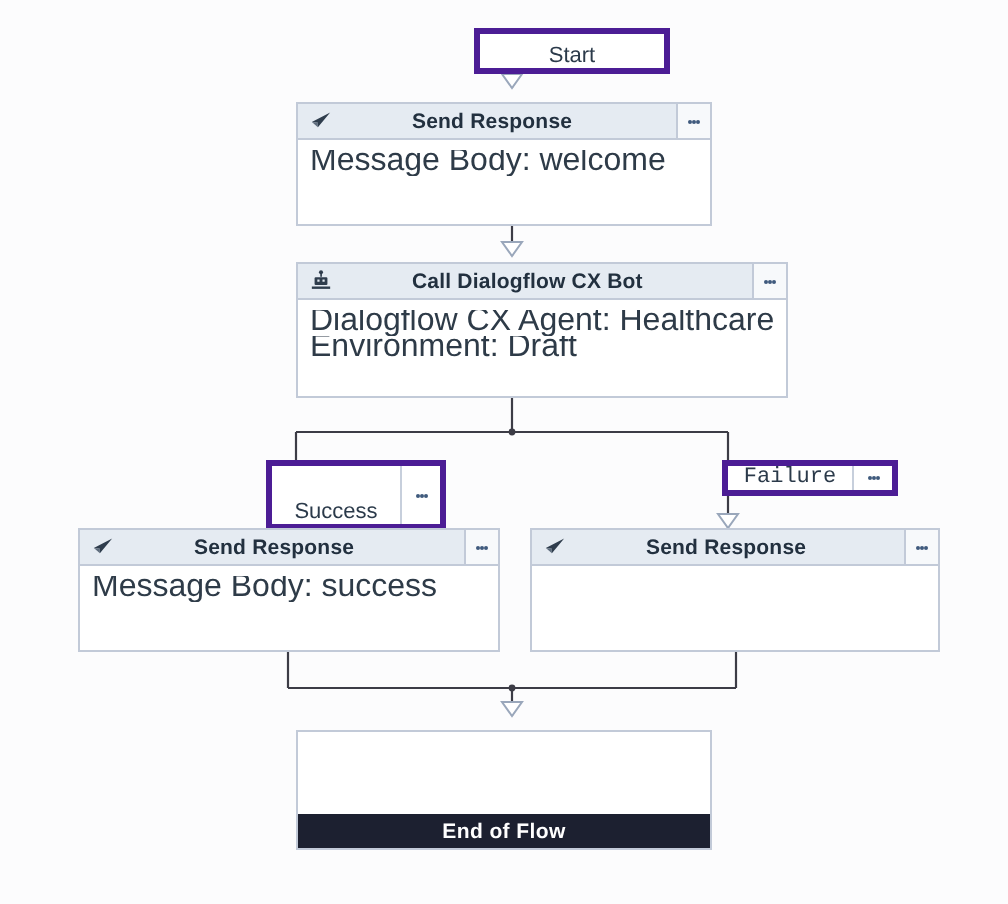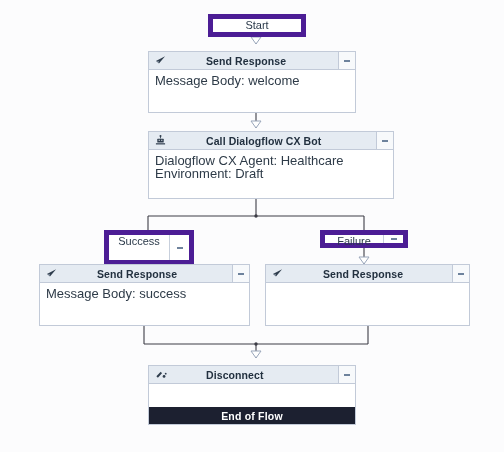--- a/index.html
+++ b/index.html
@@ -11,24 +11,25 @@
   }
   #canvas{position:relative;width:504px;height:452px;}
 
   
   #wires{position:absolute;left:0;top:0;width:504px;height:452px;}
 
   
   .pill{
     position:absolute;box-sizing:border-box;
     background:#ffffff;
-    border:5px solid #4c1d95;
-    display:flex;align-items:flex-start;
+    border:3px solid #4c1d95;
+    display:flex;align-items:flex-end;
     font-size:11px;color:#2b3a4a;
     z-index:2;
+    margin-left:29px;
   }
   .pill .pill-text{
     flex:1;text-align:center;
     padding:0 4px;
     white-space:nowrap;overflow:hidden;
   }
   .kebab{
     width:19px;align-self:stretch;
     border-left:1px solid #c7cfdc;
     display:flex;align-items:center;justify-content:center;
@@ -66,21 +67,21 @@
     letter-spacing:0.1px;
   }
   .card-head .kebab{
     width:16px;
     border-left:1px solid #c2cad8;
     background:#f7f9fb;
   }
   .card-body{
     flex:1;
     padding:5px 6px 0 6px;
-    font-size:13px;color:#2e3b48;
+    font-size:16px;color:#2e3b48;
     line-height:12.5px;
   }
   .card-body div{white-space:nowrap;overflow:hidden;}
   .endbar{
     flex:0 0 17px;height:17px;
     background:#1c2030;
     color:#ffffff;
     font-size:10.5px;font-weight:bold;
     display:flex;align-items:center;justify-content:center;
     letter-spacing:0.2px;
@@ -178,21 +179,21 @@
 
   <div class="pill" style="left:104px;top:230px;width:90px;height:35px;">
     <span class="pill-text">Success</span>
     <span class="kebab">
       <i></i>
         <i></i>
         <i></i>
     </span>
   </div>
 
-  <div class="pill" style="left:320px;top:230px;width:88px;height:18px;">
+  <div class="pill" style="left:332px;top:230px;width:88px;height:18px;font-family:Liberation Mono, monospace;">
     <span class="pill-text">Failure</span>
     <span class="kebab">
       <i></i>
         <i></i>
         <i></i>
     </span>
   </div>
 
   <div class="card" style="left:39px;top:264px;width:211px;height:62px;">
     <div class="card-head">
@@ -225,32 +226,17 @@
       <span class="card-title">Send Response</span>
       <span class="kebab">
         <i></i>
           <i></i>
           <i></i>
       </span>
     </div>
   </div>
 
   <div class="card" style="left:148px;top:365px;width:208px;height:60px;">
-    <div class="card-head">
-      <span class="card-icon">
-        <svg width="12" height="11" viewBox="0 0 13 11">
-          <path d="M1.5,7.5 L6.2,2.6 L7.6,4.1 L3.1,9 Z" fill="#2f3d4d"></path>
-          <circle cx="9.8" cy="7.6" r="1.5" fill="#2f3d4d"></circle>
-          <circle cx="11.6" cy="4.6" r="1" fill="#2f3d4d"></circle>
-        </svg>
-      </span>
-      <span class="card-title">Disconnect</span>
-      <span class="kebab">
-        <i></i>
-          <i></i>
-          <i></i>
-      </span>
-    </div>
     <div class="card-body"></div>
     <div class="endbar">End of Flow</div>
   </div>
 
 </div>
 
 </body></html>

